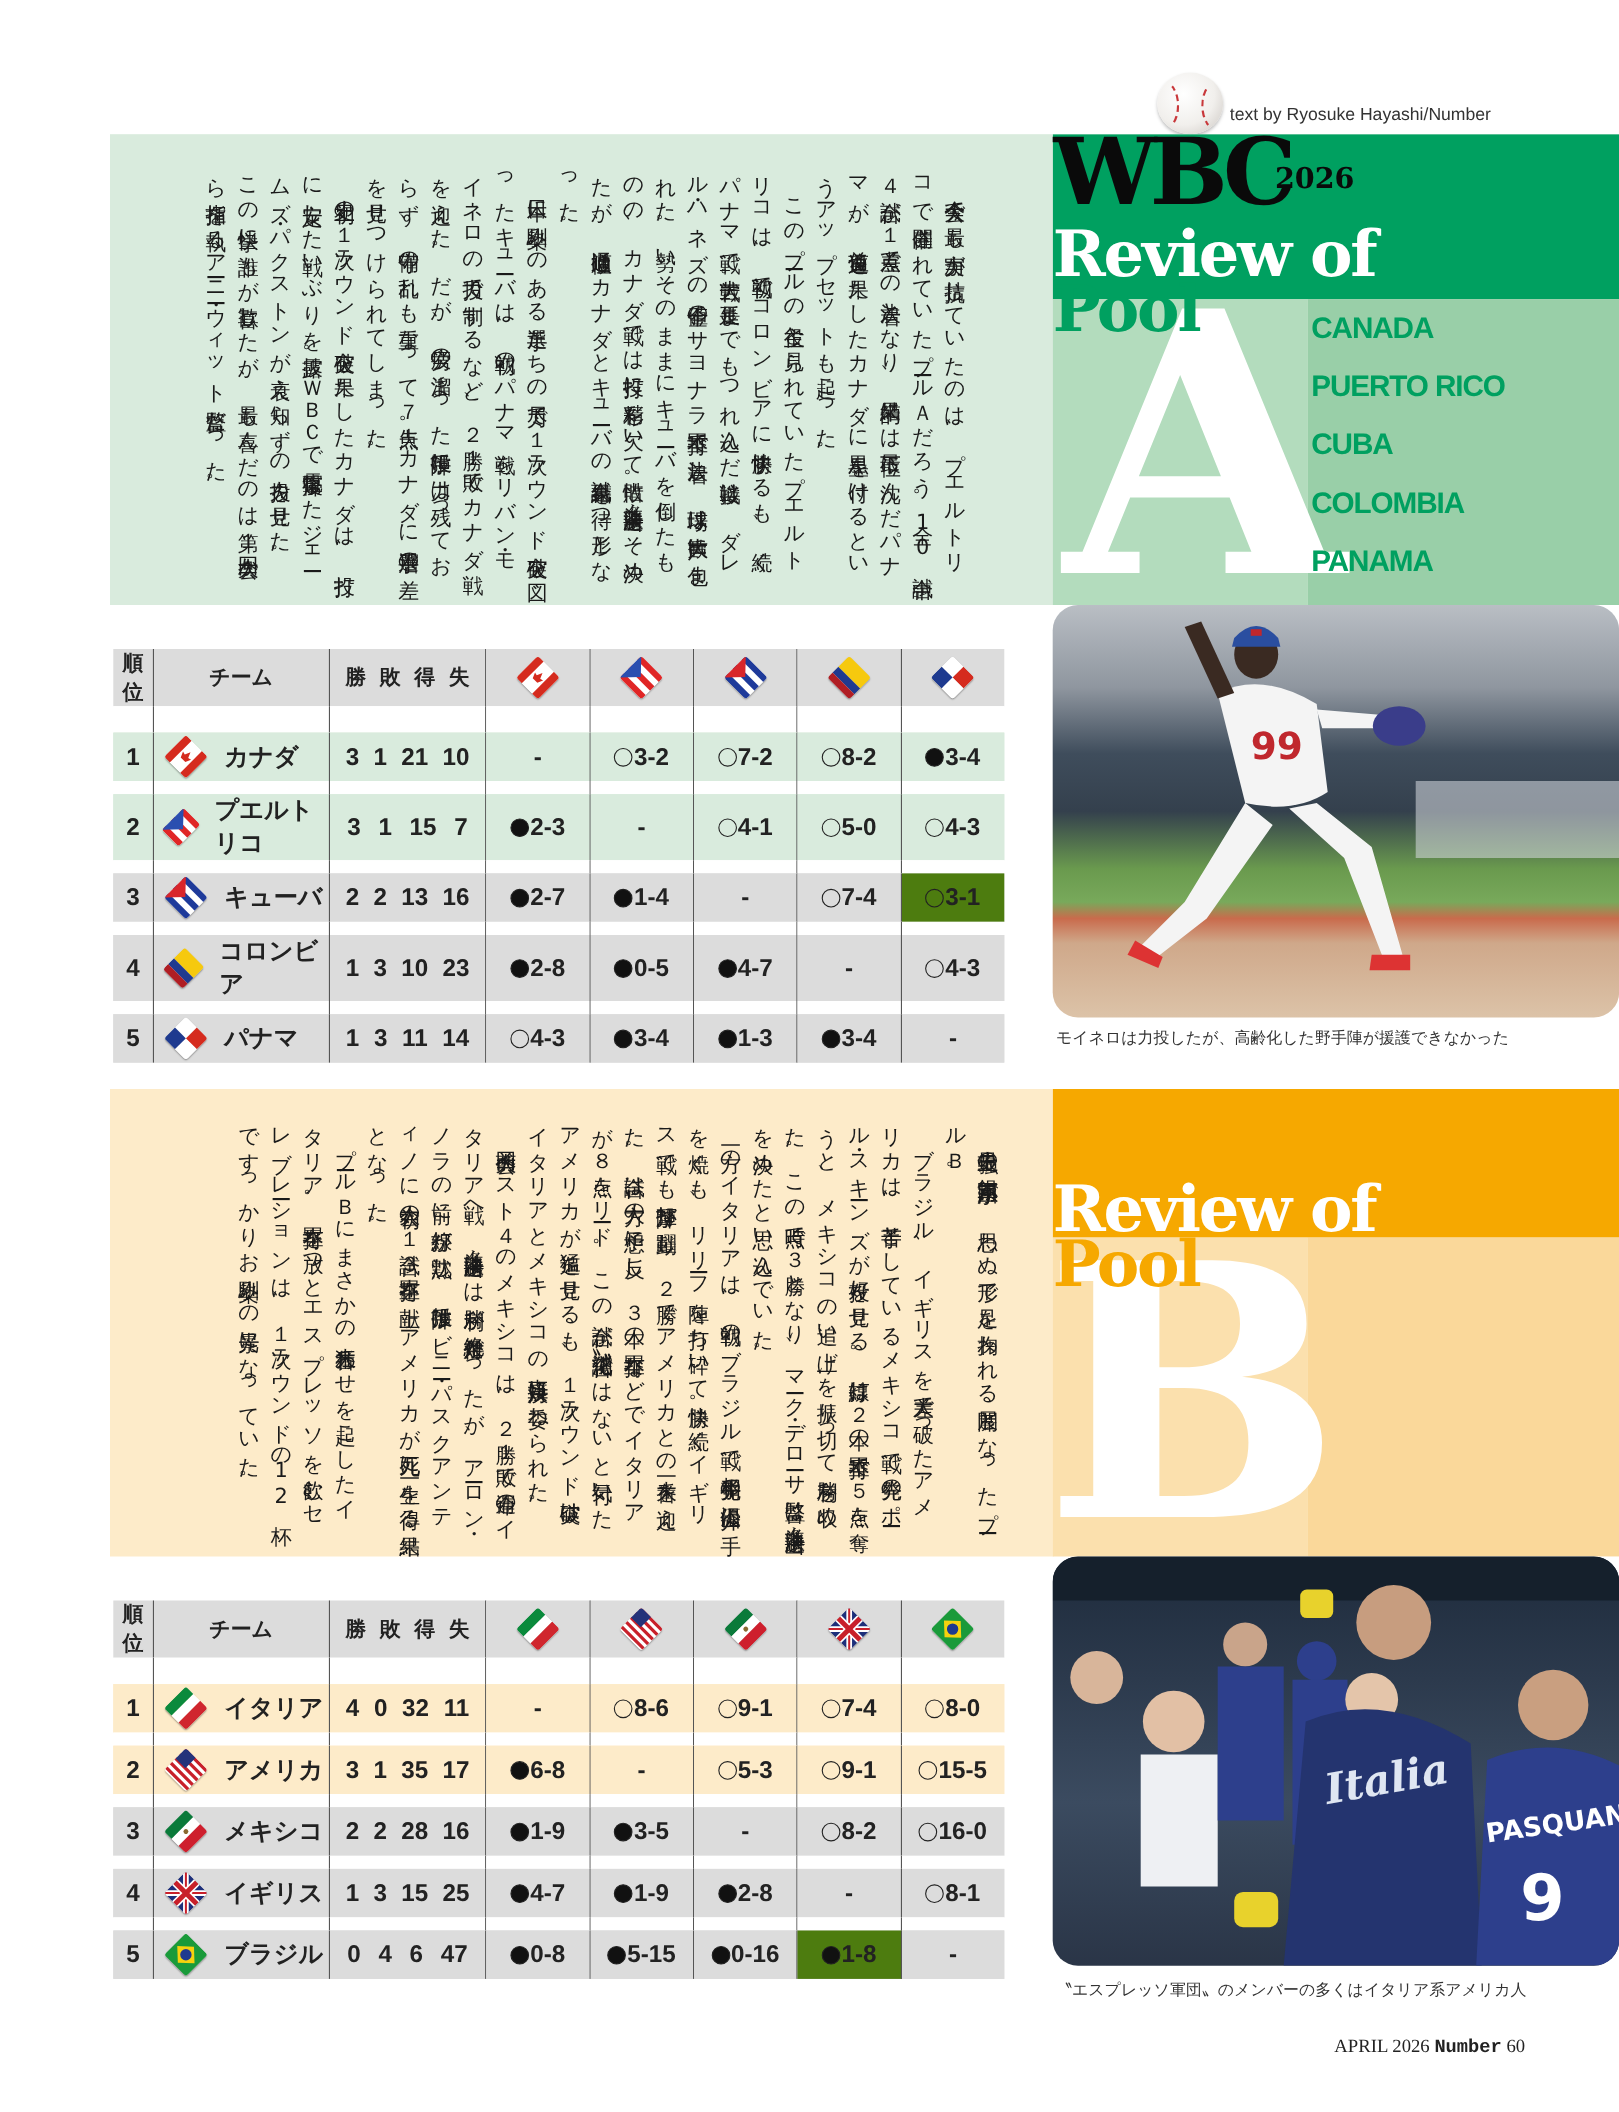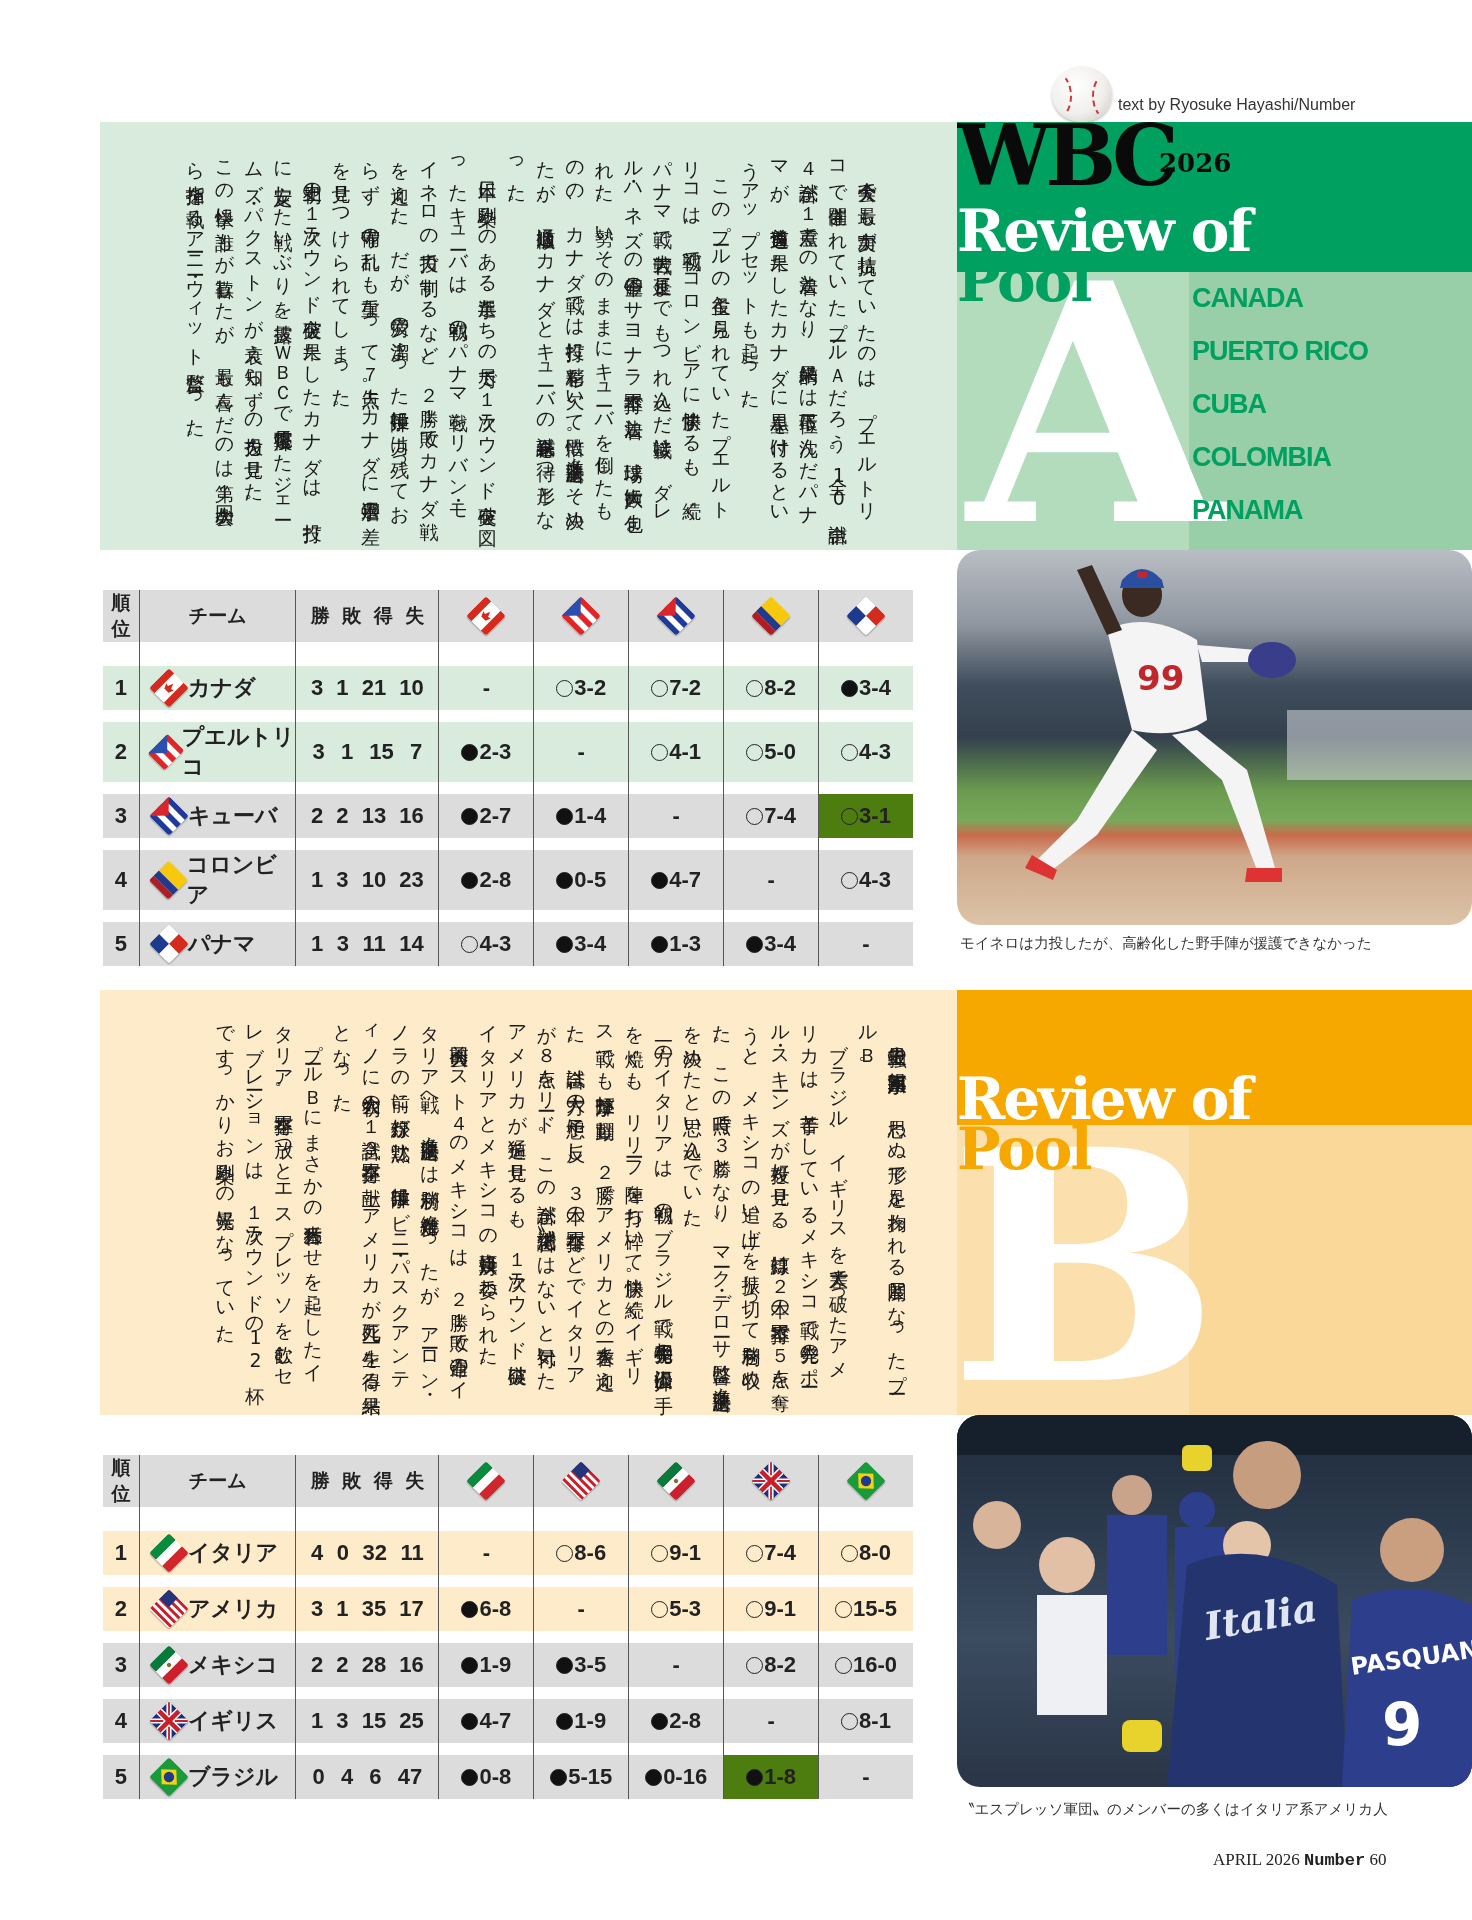--- a/index.html
+++ b/index.html
@@ -32,21 +32,21 @@
   .stand th:last-child{border-right:none;}
   .stand td{height:44px;font-size:22px;font-weight:bold;color:#222;border-right:1.5px solid #555;padding:0;text-align:center;}
   .stand td:last-child{border-right:none;}
   .stand tr.spacer td{height:12px;background:#fff;}
   .stand tr.hdr-gap td{height:24px;background:#fff;}
   .stand .rank{width:42px;}
   .stand .team{width:176px;text-align:left;padding-left:10px;}
   .stand .res{width:114px;}
   .stat-cell{display:flex;justify-content:space-around;padding:0 8px;}
   .flag{display:inline-block;width:38px;height:38px;vertical-align:middle;transform:rotate(45deg) scale(.74);border-radius:4px;box-shadow:1px 1px 2px rgba(0,0,0,.35);overflow:hidden;position:relative;}
-  .flag-cell{display:flex;align-items:center;gap:0;}
+  .flag-cell{display:flex;align-items:center;gap:16px;}
   .circle{display:inline-block;width:17px;height:17px;border-radius:50%;border:1.2px solid #222;vertical-align:-2px;margin-right:1px;box-sizing:border-box;}
   .circle.loss{background:#111;}
   
   .photo{position:absolute;left:957px;width:515px;overflow:hidden;border-radius:23px;}
   .caption{position:absolute;left:960px;font-family:"DejaVu Sans",sans-serif;font-size:14.5px;color:#333;}
   .footer{position:absolute;left:1213px;top:1850px;font-family:"Liberation Serif",serif;font-size:17px;color:#222;}
   .footer b{font-family:Liberation Mono, monospace;font-weight:bold;}
 </style>
 </head>
 <body>

